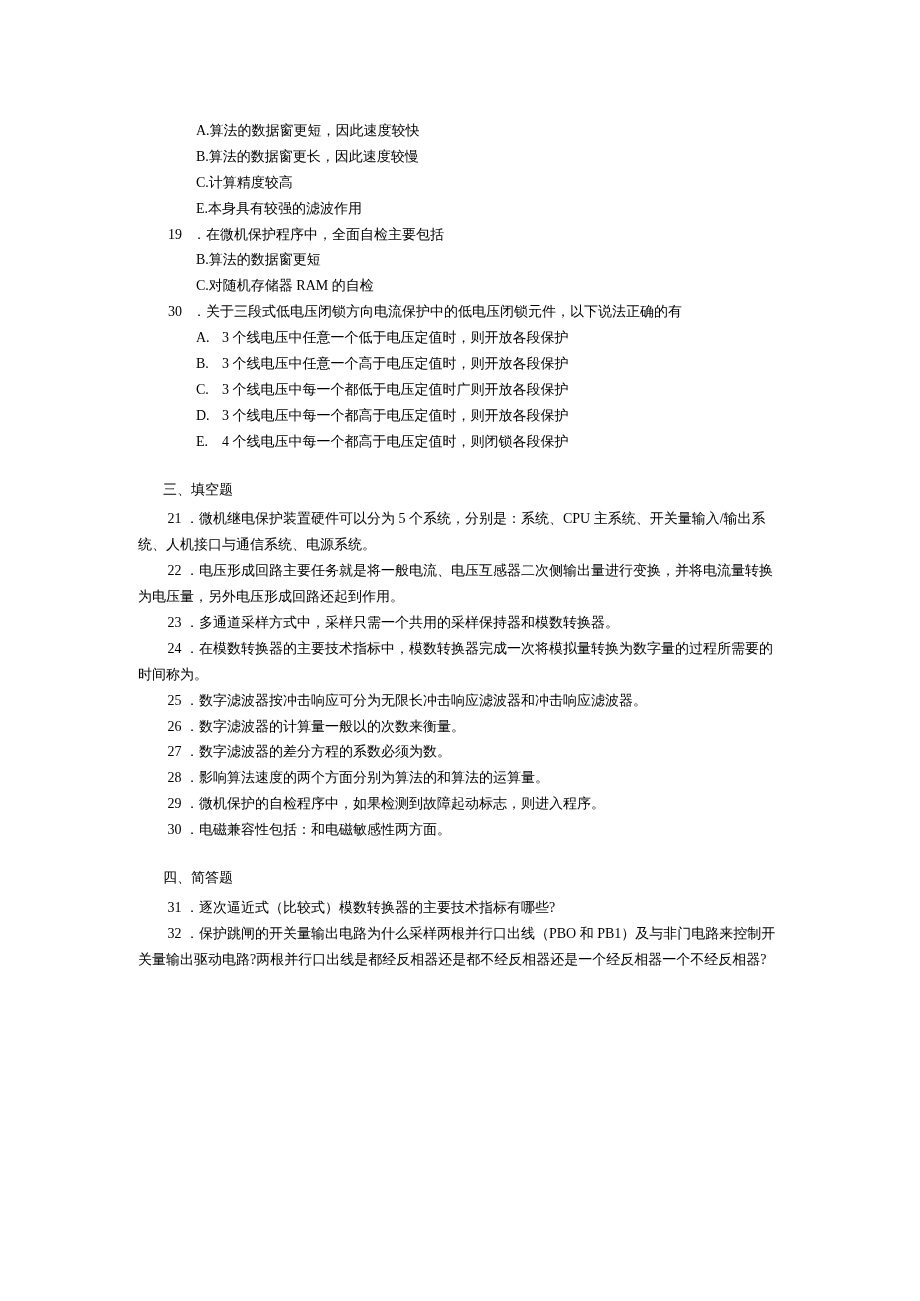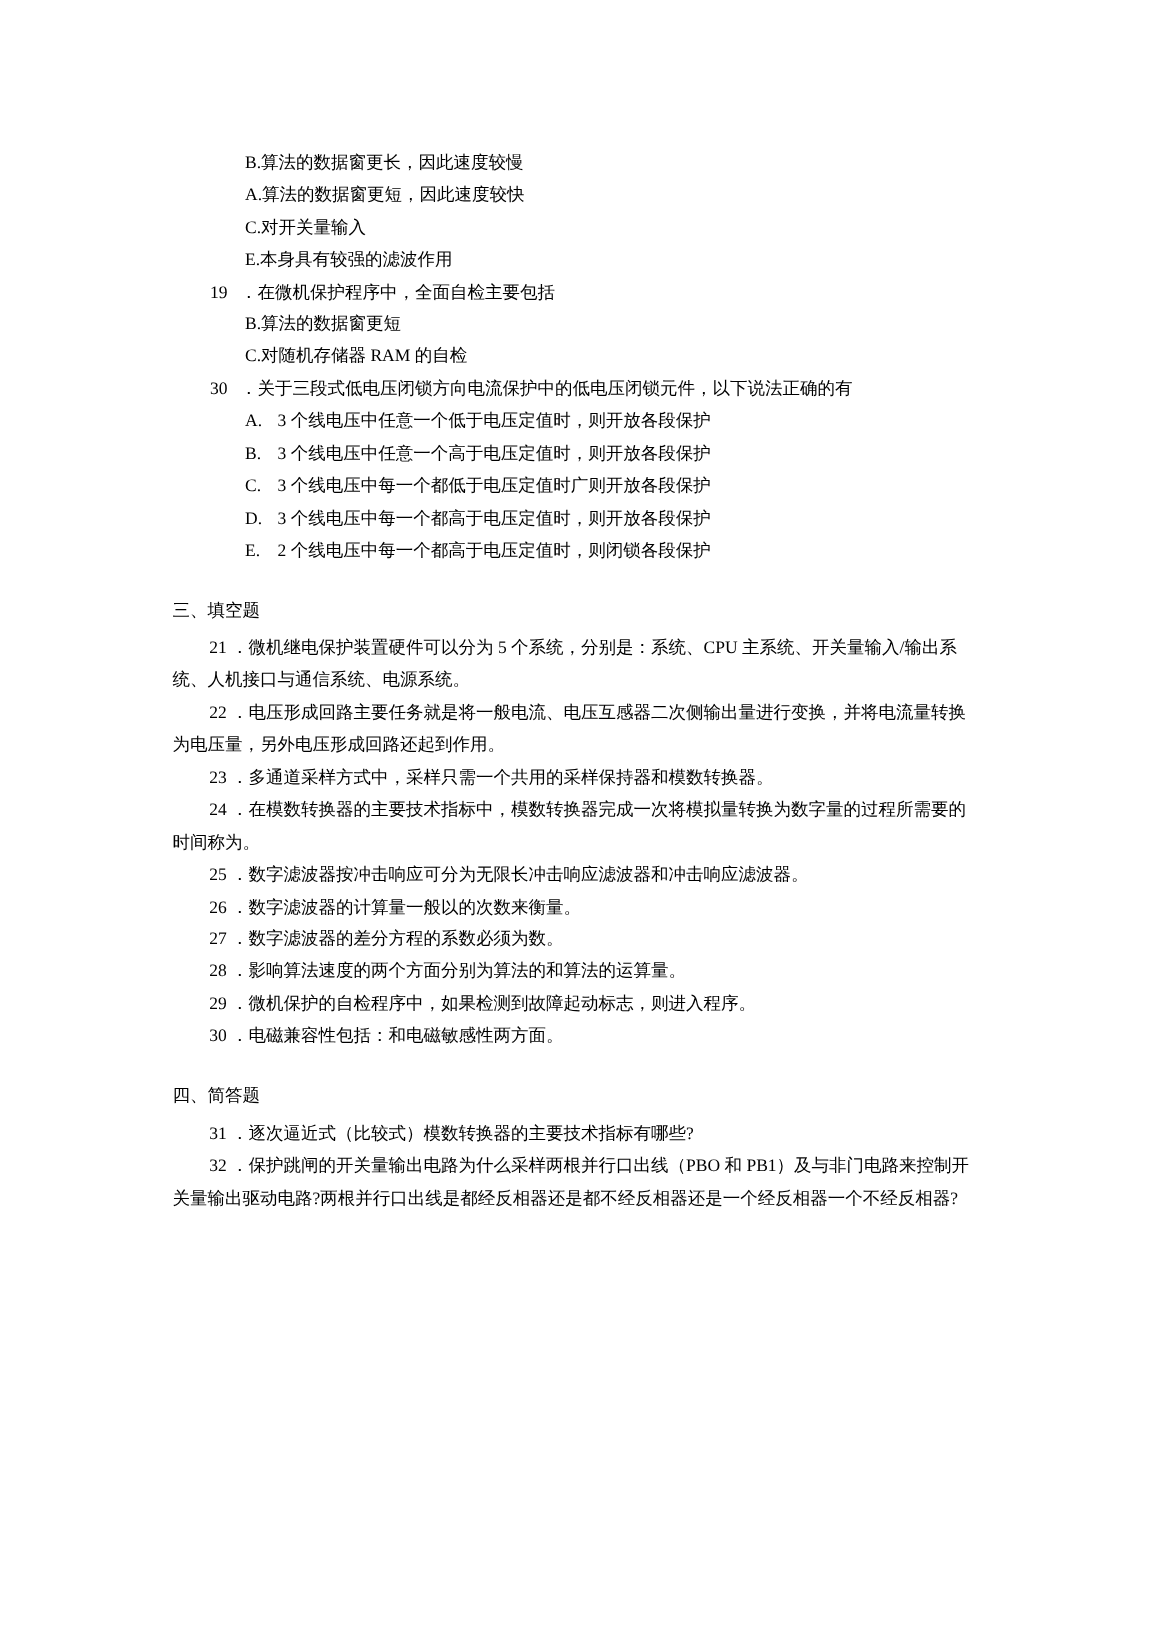--- a/index.html
+++ b/index.html
@@ -45,29 +45,30 @@
     }
     .fill-line {
       text-indent: 2.1em;
       margin: 0;
     }
     .essay-line {
       text-indent: 2.1em;
     }
     .gap-top {
       margin-top: 22px;
+      margin-left: 25px;
     }
   </style>
 </head>
 <body>
 
 <div class="question-block">
+  <div class="option-line">A.算法的数据窗更短，因此速度较快</div>
   <div class="option-line">B.算法的数据窗更长，因此速度较慢</div>
-  <div class="option-line">A.算法的数据窗更短，因此速度较快</div>
-  <div class="option-line">C.对开关量输入</div>
+  <div class="option-line">C.计算精度较高</div>
   <div class="option-line">E.本身具有较强的滤波作用</div>
 </div>
 
 <div class="question-block">
   <div class="numbered-stem">
     <span class="num-label">19</span><span>．在微机保护程序中，全面自检主要包括</span>
   </div>
   <div class="option-line">B.算法的数据窗更短</div>
   <div class="option-line">C.对随机存储器 RAM 的自检</div>
 </div>
@@ -82,21 +83,21 @@
   <div class="alpha-option">
     <span class="alpha-label">B.</span><span>3 个线电压中任意一个高于电压定值时，则开放各段保护</span>
   </div>
   <div class="alpha-option">
     <span class="alpha-label">C.</span><span>3 个线电压中每一个都低于电压定值时广则开放各段保护</span>
   </div>
   <div class="alpha-option">
     <span class="alpha-label">D.</span><span>3 个线电压中每一个都高于电压定值时，则开放各段保护</span>
   </div>
   <div class="alpha-option">
-    <span class="alpha-label">E.</span><span>2 个线电压中每一个都高于电压定值时，则闭锁各段保护</span>
+    <span class="alpha-label">E.</span><span>4 个线电压中每一个都高于电压定值时，则闭锁各段保护</span>
   </div>
 </div>
 
 <div class="section-title gap-top">三、填空题</div>
 <p class="fill-line">21 ．微机继电保护装置硬件可以分为 5 个系统，分别是：系统、CPU 主系统、开关量输入/输出系统、人机接口与通信系统、电源系统。</p>
 <p class="fill-line">22 ．电压形成回路主要任务就是将一般电流、电压互感器二次侧输出量进行变换，并将电流量转换为电压量，另外电压形成回路还起到作用。</p>
 <p class="fill-line">23 ．多通道采样方式中，采样只需一个共用的采样保持器和模数转换器。</p>
 <p class="fill-line">24 ．在模数转换器的主要技术指标中，模数转换器完成一次将模拟量转换为数字量的过程所需要的时间称为。</p>
 <p class="fill-line">25 ．数字滤波器按冲击响应可分为无限长冲击响应滤波器和冲击响应滤波器。</p>
 <p class="fill-line">26 ．数字滤波器的计算量一般以的次数来衡量。</p>

